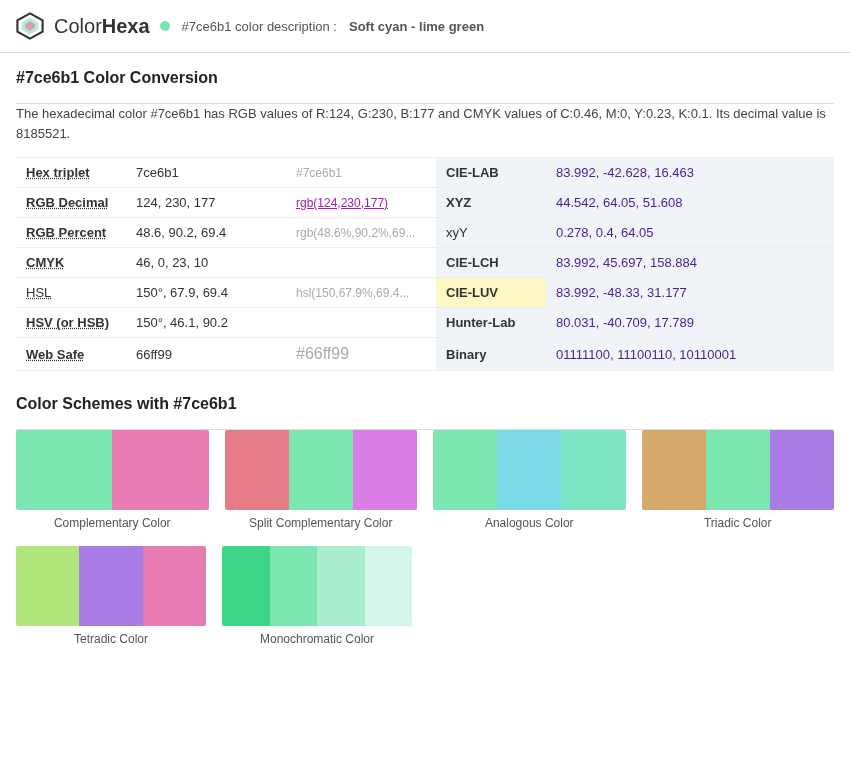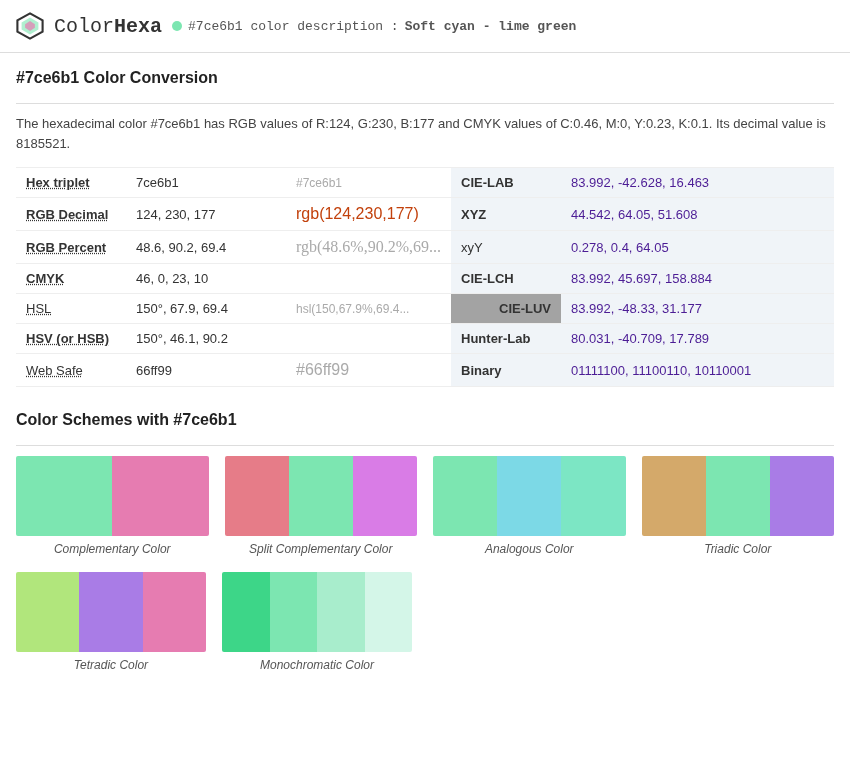--- a/index.html
+++ b/index.html
@@ -11,38 +11,37 @@
       width: 850px;
     }
 
     
     .header {
       display: flex;
       align-items: center;
       padding: 12px 16px;
       border-bottom: 1px solid #ddd;
       gap: 10px;
-      font-family: Liberation Mono, monospace;
     }
     .logo-text {
       font-size: 20px;
       font-weight: bold;
     }
     .logo-text span:first-child { color: #333; font-weight: normal; }
     .logo-text span.bold { color: #333; font-weight: bold; }
     .logo-icon {
       width: 28px;
       height: 28px;
     }
     .header-desc {
       font-size: 13px;
       color: #555;
       display: flex;
       align-items: center;
-      gap: 6px;
+      gap: 12px;
     }
     .color-dot {
       width: 10px;
       height: 10px;
       border-radius: 50%;
       background: #7ce6b1;
       display: inline-block;
     }
 
     
@@ -52,21 +51,20 @@
 
     h2 {
       font-size: 16px;
       font-weight: bold;
       margin-bottom: 8px;
       color: #222;
     }
     .section-title {
       border-bottom: 1px solid #ddd;
       padding-bottom: 8px;
-      margin-bottom: 10px;
     }
 
     .description {
       font-size: 13px;
       color: #444;
       line-height: 1.5;
       margin-bottom: 14px;
     }
 
     
@@ -118,21 +116,20 @@
     }
     .schemes-grid-2 {
       display: grid;
       grid-template-columns: repeat(2, 190px);
       gap: 16px;
     }
     .scheme-item {
       display: flex;
       flex-direction: column;
       align-items: center;
-      font-style: italic;
     }
     .scheme-swatches {
       width: 100%;
       height: 80px;
       display: flex;
       border-radius: 2px;
       overflow: hidden;
       margin-bottom: 6px;
     }
     .swatch {
@@ -178,54 +175,54 @@
     <tr>
       <td style="font-weight:bold;text-decoration:underline;text-decoration-style:dotted;">Hex triplet</td>
       <td>7ce6b1</td>
       <td style="color:#aaa;font-size:12px;">#7ce6b1</td>
       <td style="font-weight:bold;background:#f0f4f8;">CIE-LAB</td>
       <td style="background:#f0f4f8;">83.992, -42.628, 16.463</td>
     </tr>
         <tr>
       <td style="font-weight:bold;text-decoration:underline;text-decoration-style:dotted;">RGB Decimal</td>
       <td>124, 230, 177</td>
-      <td style="color:#c2410c;font-size:16px;">rgb(124,230,177)</td>
+      <td style="color:#a21caf;font-size:12px;text-decoration:underline;">rgb(124,230,177)</td>
       <td style="font-weight:bold;background:#f0f4f8;">XYZ</td>
       <td style="background:#f0f4f8;">44.542, 64.05, 51.608</td>
     </tr>
         <tr>
       <td style="font-weight:bold;text-decoration:underline;text-decoration-style:dotted;">RGB Percent</td>
       <td>48.6, 90.2, 69.4</td>
-      <td style="color:#aaa;font-size:16px;font-family:Liberation Serif, serif;">rgb(48.6%,90.2%,69...</td>
+      <td style="color:#aaa;font-size:12px;">rgb(48.6%,90.2%,69...</td>
       <td style="font-weight:normal;background:#f0f4f8;">xyY</td>
       <td style="background:#f0f4f8;">0.278, 0.4, 64.05</td>
     </tr>
         <tr>
       <td style="font-weight:bold;text-decoration:underline;text-decoration-style:dotted;">CMYK</td>
       <td>46, 0, 23, 10</td>
       <td style="color:#aaa;font-size:12px;"></td>
       <td style="font-weight:bold;background:#f0f4f8;">CIE-LCH</td>
       <td style="background:#f0f4f8;">83.992, 45.697, 158.884</td>
     </tr>
         <tr>
       <td style="font-weight:normal;text-decoration:underline;text-decoration-style:dotted;">HSL</td>
       <td>150°, 67.9, 69.4</td>
       <td style="color:#aaa;font-size:12px;">hsl(150,67.9%,69.4...</td>
-      <td style="font-weight:bold;background:#a3a3a3;text-align:right;">CIE-LUV</td>
+      <td style="font-weight:bold;background:#fef9c3;">CIE-LUV</td>
       <td style="background:#f0f4f8;">83.992, -48.33, 31.177</td>
     </tr>
         <tr>
       <td style="font-weight:bold;text-decoration:underline;text-decoration-style:dotted;">HSV (or HSB)</td>
       <td>150°, 46.1, 90.2</td>
       <td style="color:#aaa;font-size:12px;"></td>
       <td style="font-weight:bold;background:#f0f4f8;">Hunter-Lab</td>
       <td style="background:#f0f4f8;">80.031, -40.709, 17.789</td>
     </tr>
         <tr>
-      <td style="font-weight:normal;text-decoration:underline;text-decoration-style:dotted;">Web Safe</td>
+      <td style="font-weight:bold;text-decoration:underline;text-decoration-style:dotted;">Web Safe</td>
       <td>66ff99</td>
       <td style="color:#aaa;font-size:16px;">#66ff99</td>
       <td style="font-weight:bold;background:#f0f4f8;">Binary</td>
       <td style="background:#f0f4f8;">01111100, 11100110, 10110001</td>
     </tr>
       </tbody>
   </table>
 
   <div class="section-title">
     <h2>Color Schemes with #7ce6b1</h2>

